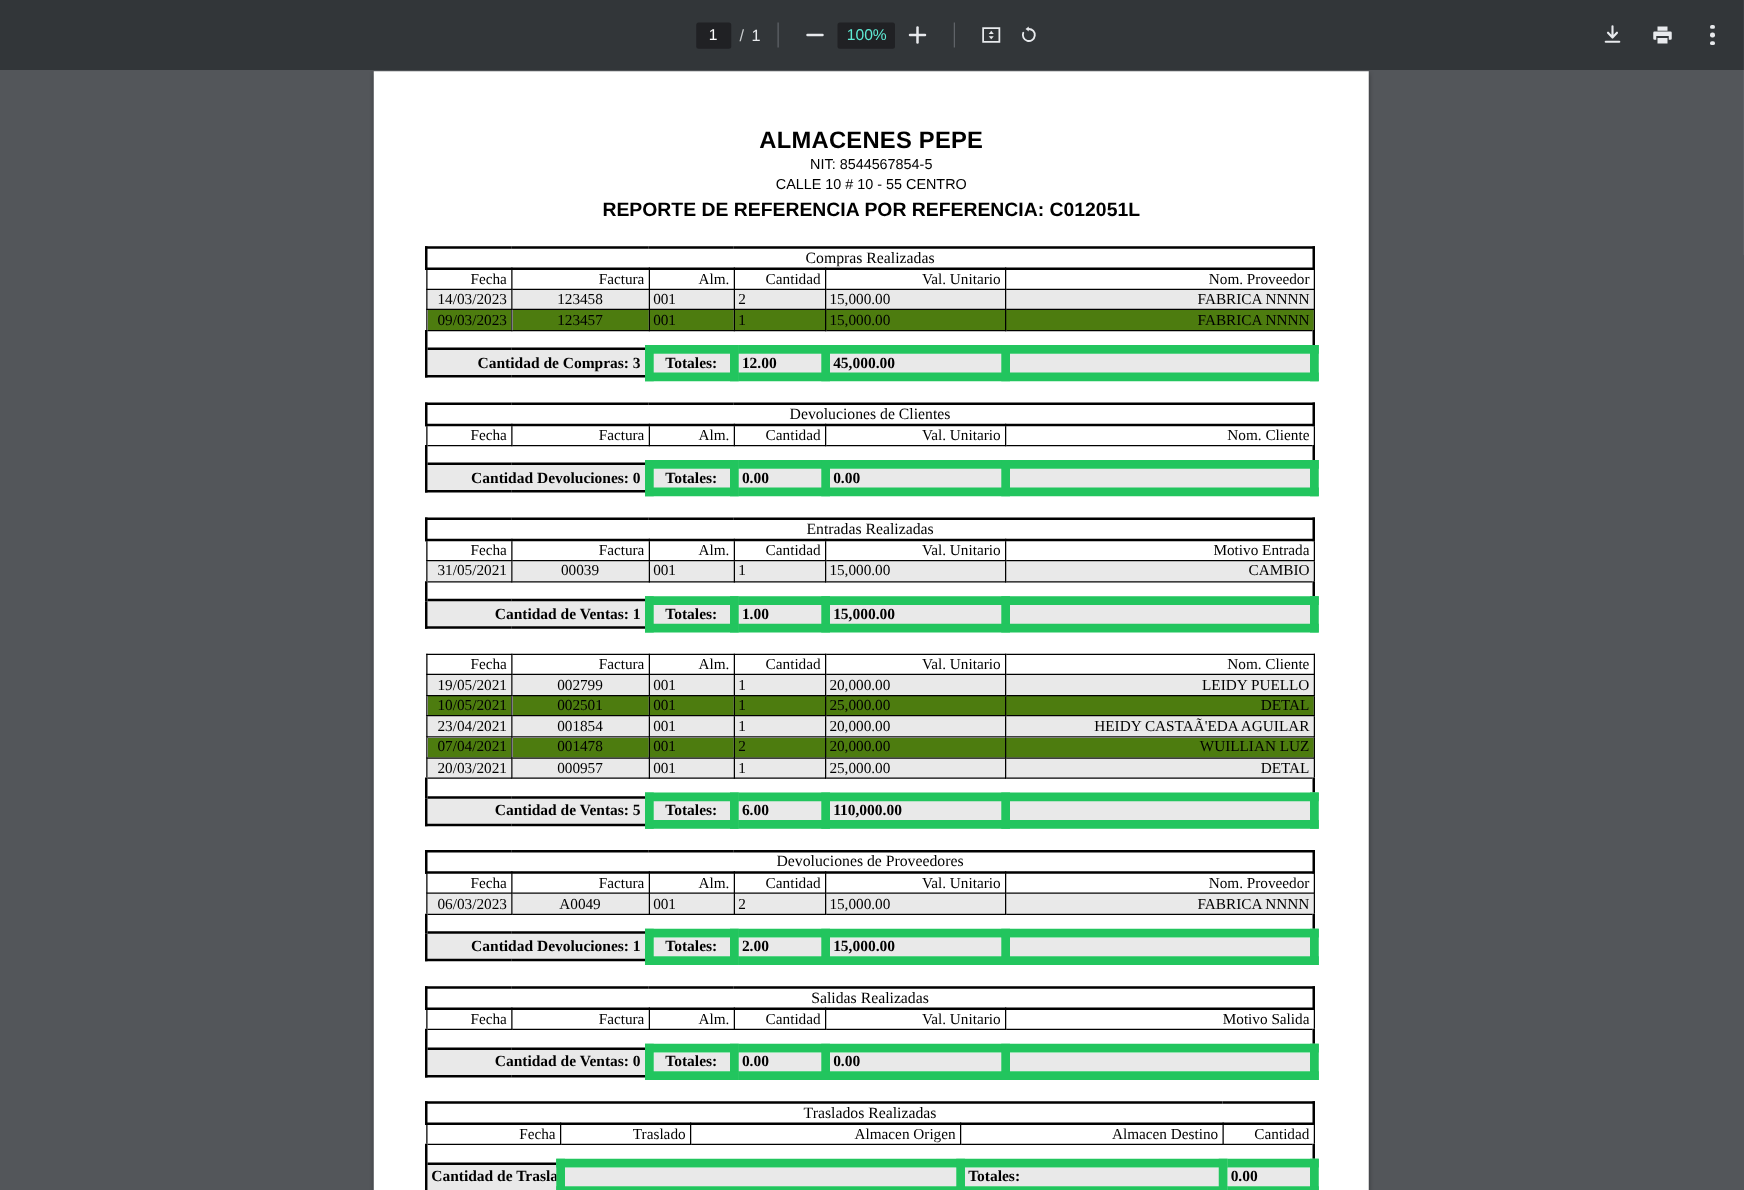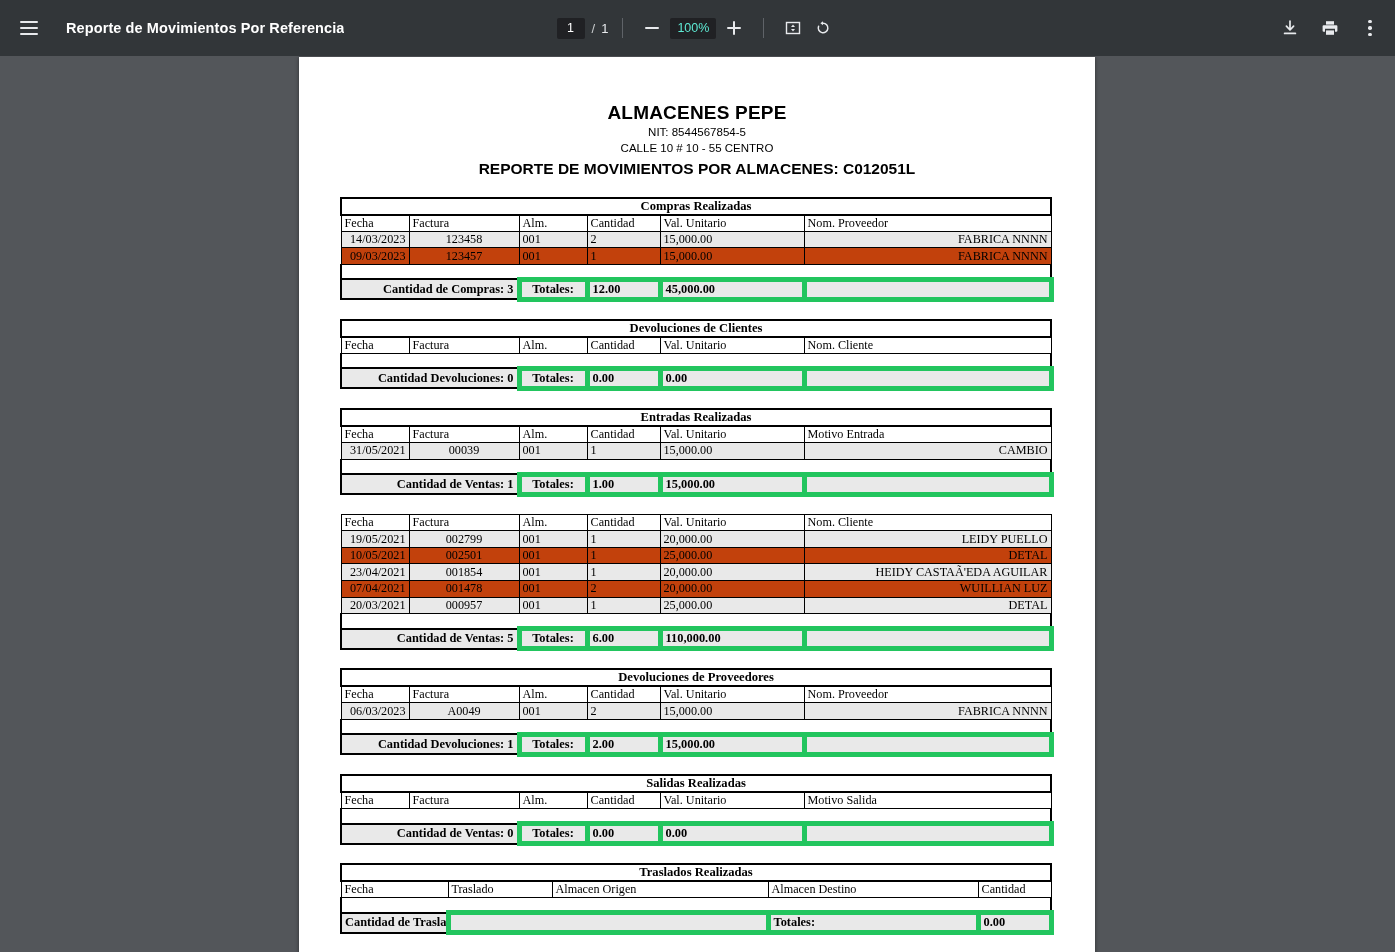--- a/index.html
+++ b/index.html
@@ -129,50 +129,42 @@
     border: 1px solid #000;
     font-weight: normal;
     font-size: 12.2px;
     height: 16.6px;
     padding: 0 3px;
     vertical-align: middle;
     overflow: hidden; white-space: nowrap;
   }
   tr.title-row td {
     border: 2px solid #000;
-    font-weight: bold; font-size: 12.6px;
+    font-weight: normal; font-size: 12.6px;
     height: 17px; background: #fff;
   }
-  tr.head-row td { text-align: left; font-size: 12.2px; background: #fff; }
-  tr.data-row td { background: #c2410c; }
+  tr.head-row td { text-align: right; font-size: 12.2px; background: #fff; }
+  tr.data-row td { background: #4d7c0f; }
   tr.data-row.alt td { background: #e9e9e9; }
   tr.spacer-row td { height: 15px; background: #fff; border-left: 2px solid #000; border-right: 2px solid #000; }
   tr.total-row td {
     background: #e9e9e9; font-weight: bold; font-size: 12.4px;
     height: 17.5px; border: 2px solid #000;
   }
-  tr.total-row td.inner { border: 5px solid #22c55e; }
+  tr.total-row td.inner { border: 7px solid #22c55e; }
 
   .c-left { text-align: right; }
   .c-center { text-align: center; }
   .c-right { }
 </style>
 </head>
 <body>
 
 <div id="toolbar">
 
-  <div class="tb-left">
-    <div class="hamburger">
-      <span></span>
-        <span></span>
-        <span></span>
-    </div>
-    <div id="doc-title">Reporte de Movimientos Por Referencia</div>
-  </div>
 
   <div class="tb-center">
     <div class="page-nav">
       <input id="page-input" type="text" value="1" style="">
       <span class="page-sep">/</span>
       <span class="page-count">1</span>
     </div>
 
     <div class="divider"></div>
 
@@ -226,21 +218,21 @@
 </div>
 
 <div id="page-scroll">
   <div id="pdf-page">
     <div id="page-content">
 
       <div class="rep-head">
         <div class="rep-company">ALMACENES PEPE</div>
         <div class="rep-line">NIT: 8544567854-5</div>
         <div class="rep-line">CALLE 10 # 10 - 55 CENTRO</div>
-        <div class="rep-title">REPORTE DE MOVIMIENTOS POR ALMACENES: C012051L</div>
+        <div class="rep-title">REPORTE DE REFERENCIA POR REFERENCIA: C012051L</div>
       </div>
 
       <div id="sections-host">
           <div class="section">
             <table class="rep">
               <colgroup>
                 <col style="width: 68px;">
                 <col style="width: 110px;">
                 <col style="width: 68px;">
                 <col style="width: 73px;">

